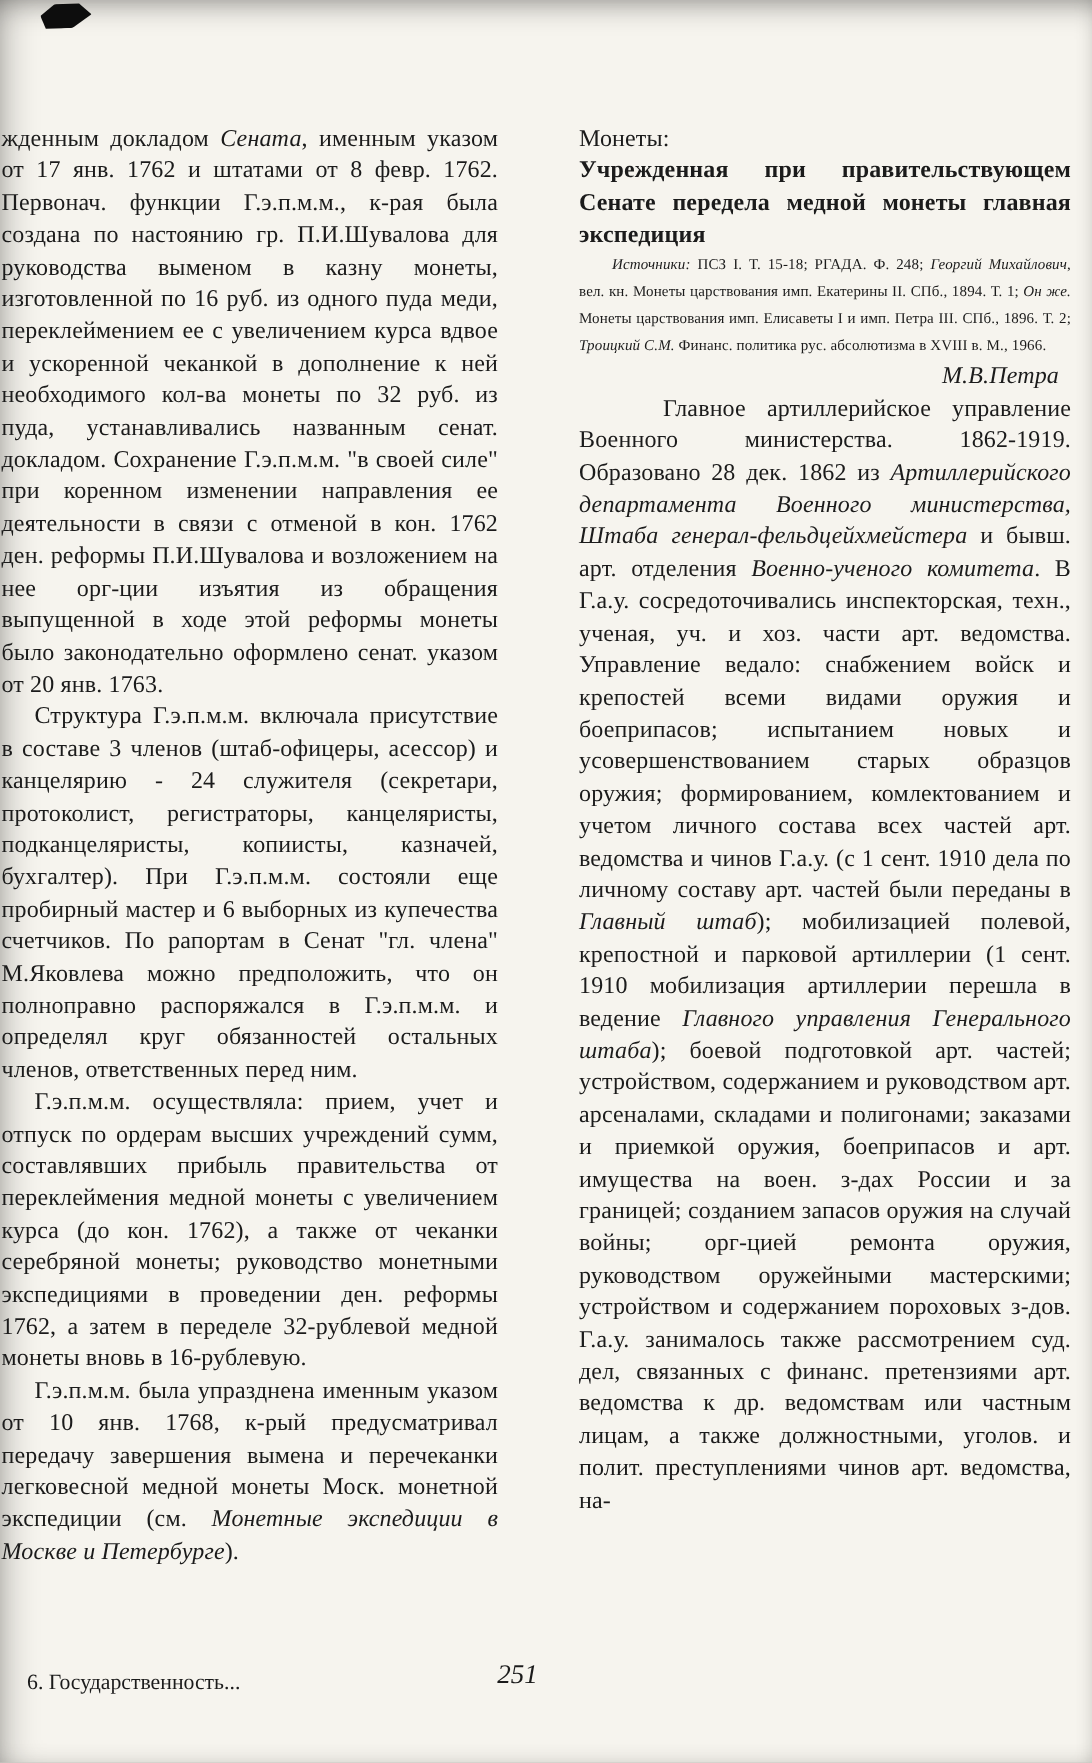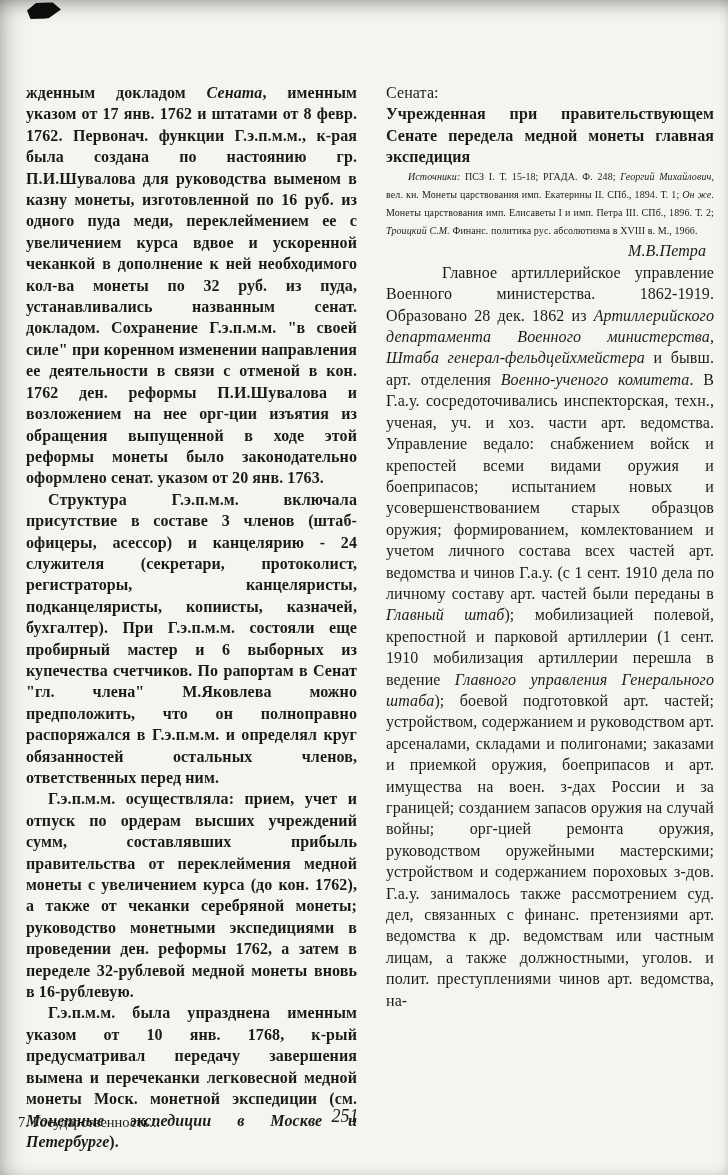--- a/index.html
+++ b/index.html
@@ -18,21 +18,21 @@
       inset 0 14px 20px -12px rgba(0,0,0,.38),
       inset -8px 0 16px -12px rgba(0,0,0,.14),
       inset 0 -10px 16px -12px rgba(0,0,0,.12);
   }
   .col {
     position: absolute; top: 82px;
     text-align: justify;
     font-size: 16px; line-height: 21.4px;
     letter-spacing: 0.1px;
   }
-  .col-left  { left: 26px;  width: 331px; font-weight: bold; }
+  .col-left  { left: 1px;  width: 331px; }
   .col-right { left: 386px; width: 328px; }
   p.para { margin: 0; }
   .indent { text-indent: 22px; }
   .run-i { font-style: italic; }
   .run-b { font-weight: 400; margin-left: 34px; }
   .synonym-label { margin-bottom: 5px; }
   .title { font-weight: 700; margin-bottom: 9px; }
   .sources { font-size: 10px; line-height: 18.2px; margin-bottom: 9px; }
   .signature { text-align: right; font-style: italic; padding-right: 8px; margin-bottom: 18px; }
   .footer-left {
@@ -59,23 +59,23 @@
   <div class="scan-mark"></div>
 
   <div class="col col-left">
     <p class="para"><span>жденным докладом </span><span class="run-i">Сената</span><span>, именным указом от 17 янв. 1762 и штатами от 8 февр. 1762. Первонач. функции Г.э.п.м.м., к-рая была создана по настоянию гр. П.И.Шувалова для руководства выменом в казну монеты, изготовленной по 16 руб. из одного пуда меди, переклеймением ее с увеличением курса вдвое и ускоренной чеканкой в дополнение к ней необходимого кол-ва монеты по 32 руб. из пуда, устанавливались названным сенат. докладом. Сохранение Г.э.п.м.м. "в своей силе" при коренном изменении направления ее деятельности в связи с отменой в кон. 1762 ден. реформы П.И.Шувалова и возложением на нее орг-ции изъятия из обращения выпущенной в ходе этой реформы монеты было законодательно оформлено сенат. указом от 20 янв. 1763.</span></p>
     <p class="para indent"><span>Структура Г.э.п.м.м. включала присутствие в составе 3 членов (штаб-офицеры, асессор) и канцелярию - 24 служителя (секретари, протоколист, регистраторы, канцеляристы, подканцеляристы, копиисты, казначей, бухгалтер). При Г.э.п.м.м. состояли еще пробирный мастер и 6 выборных из купечества счетчиков. По рапортам в Сенат "гл. члена" М.Яковлева можно предположить, что он полноправно распоряжался в Г.э.п.м.м. и определял круг обязанностей остальных членов, ответственных перед ним.</span></p>
     <p class="para indent"><span>Г.э.п.м.м. осуществляла: прием, учет и отпуск по ордерам высших учреждений сумм, составлявших прибыль правительства от переклеймения медной монеты с увеличением курса (до кон. 1762), а также от чеканки серебряной монеты; руководство монетными экспедициями в проведении ден. реформы 1762, а затем в переделе 32-рублевой медной монеты вновь в 16-рублевую.</span></p>
     <p class="para indent"><span>Г.э.п.м.м. была упразднена именным указом от 10 янв. 1768, к-рый предусматривал передачу завершения вымена и перечеканки легковесной медной монеты Моск. монетной экспедиции (см. </span><span class="run-i">Монетные экспедиции в Москве и Петербурге</span><span>).</span></p>
   </div>
 
   <div class="col col-right">
-    <p class="para synonym-label"><span>Сената:</span></p>
+    <p class="para synonym-label"><span>Монеты:</span></p>
     <p class="para title"><span>Учрежденная при правительствующем Сенате передела медной монеты главная экспедиция</span></p>
     <p class="para sources indent"><span class="run-i">Источники:</span><span> ПСЗ I. Т. 15-18; РГАДА. Ф. 248; </span><span class="run-i">Георгий Михайлович</span><span>, вел. кн. Монеты царствования имп. Екатерины II. СПб., 1894. Т. 1; </span><span class="run-i">Он же.</span><span> Монеты царствования имп. Елисаветы I и имп. Петра III. СПб., 1896. Т. 2; </span><span class="run-i">Троицкий С.М.</span><span> Финанс. политика рус. абсолютизма в XVIII в. М., 1966.</span></p>
     <p class="para signature"><span class="run-i">М.В.Петра</span></p>
     <p class="para indent"><span class="run-b">Главное артиллерийское управление Военного министерства.</span><span> 1862-1919. Образовано 28 дек. 1862 из </span><span class="run-i">Артиллерийского департамента Военного министерства, Штаба генерал-фельдцейхмейстера</span><span> и бывш. арт. отделения </span><span class="run-i">Военно-ученого комитета</span><span>. В Г.а.у. сосредоточивались инспекторская, техн., ученая, уч. и хоз. части арт. ведомства. Управление ведало: снабжением войск и крепостей всеми видами оружия и боеприпасов; испытанием новых и усовершенствованием старых образцов оружия; формированием, комлектованием и учетом личного состава всех частей арт. ведомства и чинов Г.а.у. (с 1 сент. 1910 дела по личному составу арт. частей были переданы в </span><span class="run-i">Главный штаб</span><span>); мобилизацией полевой, крепостной и парковой артиллерии (1 сент. 1910 мобилизация артиллерии перешла в ведение </span><span class="run-i">Главного управления Генерального штаба</span><span>); боевой подготовкой арт. частей; устройством, содержанием и руководством арт. арсеналами, складами и полигонами; заказами и приемкой оружия, боеприпасов и арт. имущества на воен. з-дах России и за границей; созданием запасов оружия на случай войны; орг-цией ремонта оружия, руководством оружейными мастерскими; устройством и содержанием пороховых з-дов. Г.а.у. занималось также рассмотрением суд. дел, связанных с финанс. претензиями арт. ведомства к др. ведомствам или частным лицам, а также должностными, уголов. и полит. преступлениями чинов арт. ведомства, на-</span></p>
   </div>
 
-  <div class="footer-left">7. Государственность...</div>
+  <div class="footer-left">6. Государственность...</div>
   <div class="page-number">251</div>
 
 </div>
 
 </body></html>

